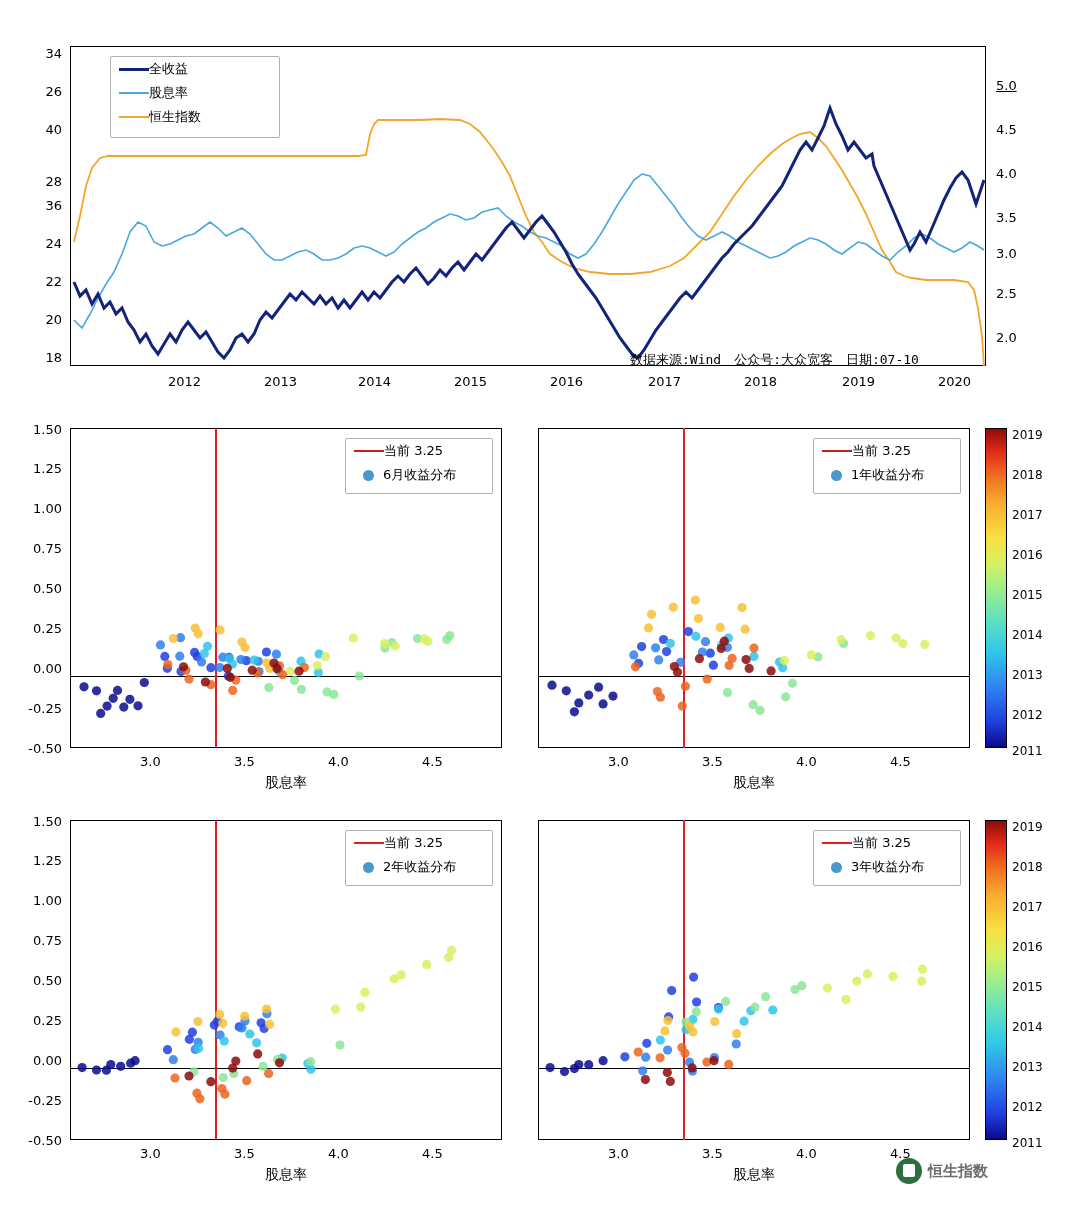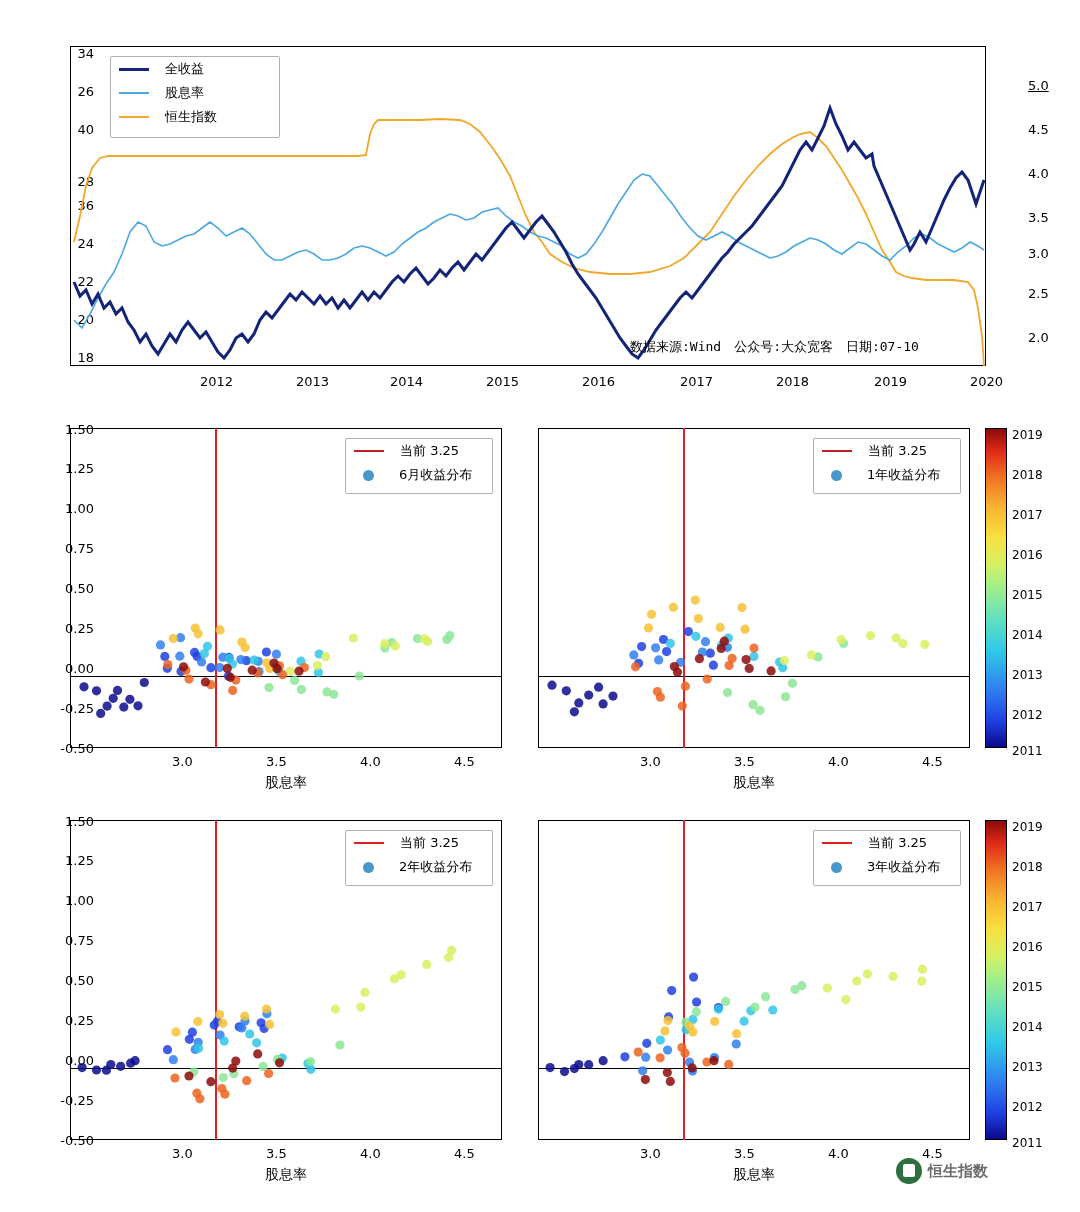--- a/index.html
+++ b/index.html
@@ -2,29 +2,29 @@
 <html><head>
 <meta charset="utf-8">
 <style>
   html,body{margin:0;padding:0;background:#ffffff;}
   body{width:1080px;height:1212px;font-family:"DejaVu Sans","Liberation Sans",sans-serif;color:#000;position:relative;overflow:hidden;}
   .fig{position:absolute;left:0;top:0;width:1080px;height:1212px;}
 
   
   .panel{position:absolute;box-sizing:border-box;background:#fff;border:1px solid #000;}
   .title{position:absolute;text-align:center;font-size:17px;letter-spacing:1px;}
-  .tick{position:absolute;font-size:13px;color:#000;white-space:nowrap;margin-left:32px;}
+  .tick{position:absolute;font-size:13px;color:#000;white-space:nowrap;}
   .ticklabel-y{text-align:right;}
   .axlabel{position:absolute;font-size:14px;text-align:center;}
   .legendbox{position:absolute;box-sizing:border-box;border:1px solid #b0b0b0;background:rgba(255,255,255,0.88);border-radius:2px;}
-  .legrow{display:flex;align-items:center;height:24px;padding:0 8px;gap:16px;}
+  .legrow{display:flex;align-items:center;height:24px;padding:0 8px;gap:0;}
   .legline{width:30px;height:0;border-top-width:3px;border-top-style:solid;}
   .legdot{width:11px;height:11px;border-radius:50%;background:#4a98c9;margin-left:9px;margin-right:9px;}
   .legtxt{font-size:13px;white-space:nowrap;}
-  .src{position:absolute;font-size:13px;white-space:nowrap;font-family:"DejaVu Sans Mono","Liberation Mono",monospace;}
+  .src{position:absolute;font-size:13px;white-space:nowrap;font-family:"DejaVu Sans Mono","Liberation Mono",monospace;margin-top:13px;}
   .hline{position:absolute;height:0;border-top:1px solid #000;}
   .vline{position:absolute;width:0;border-left:2px solid #e02020;}
   .cbar{position:absolute;border:1px solid #000;box-sizing:border-box;}
   .cbarlab{position:absolute;font-size:12px;}
   .wm{position:absolute;display:flex;align-items:center;gap:6px;}
   .wm-logo{width:26px;height:26px;border-radius:50%;background:#2f6f3f;position:relative;}
   .wm-logo:after{content:"";position:absolute;left:7px;top:6px;width:12px;height:13px;background:#fff;border-radius:2px;}
   .wm-txt{font-size:15px;color:#6b6b6b;font-weight:bold;}
   svg{display:block;}
 </style>

